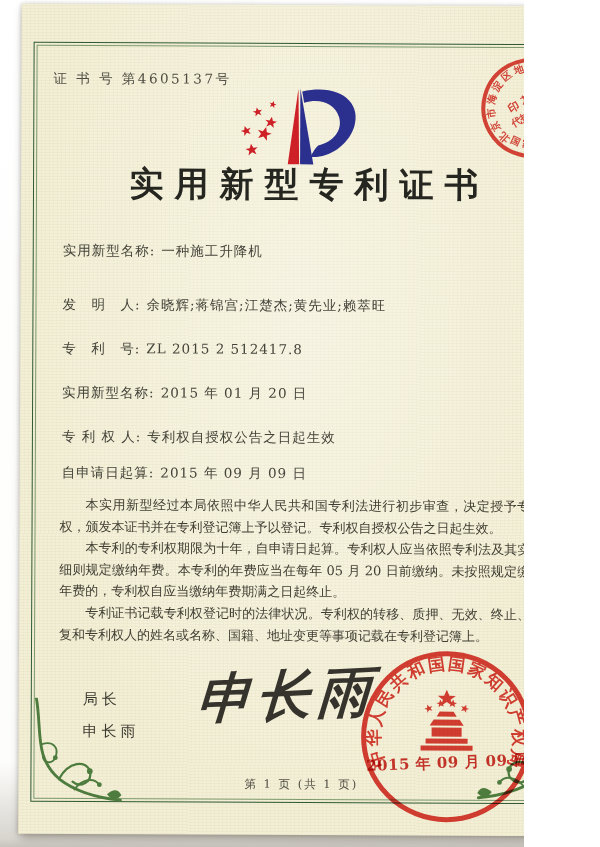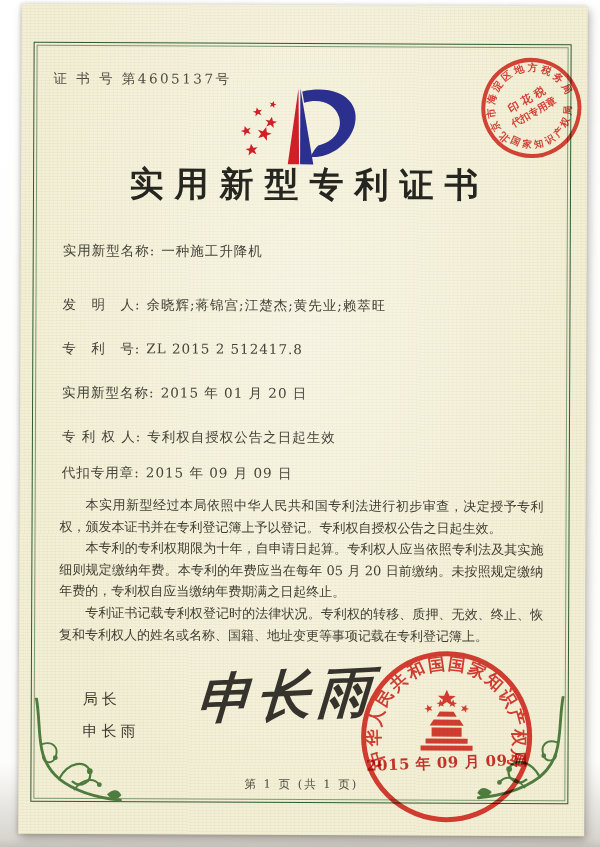--- a/index.html
+++ b/index.html
@@ -1,16 +1,16 @@
 <!DOCTYPE html>
 <html><head>
 <meta charset="utf-8">
 <style>
   html,body{margin:0;padding:0;}
-  .stage{position:relative;width:600px;height:847px;overflow:hidden;
+  .stage{position:relative;width:524px;height:847px;overflow:hidden;
     background:linear-gradient(#ffffff 0%,#fdfdfc 90%,#d8d5cf 99%,#c7c4bd 100%);
     font-family:"DejaVu Serif","Liberation Serif",serif;}
   .paper{position:absolute;left:20px;top:5px;width:566px;height:830px;
     transform:rotate(.25deg);
     background:
       radial-gradient(ellipse at 50% 38%, rgba(255,255,255,.35), transparent 72%),
       repeating-linear-gradient(0deg, rgba(167,158,92,.07) 0 1px, transparent 1px 3px),
       repeating-linear-gradient(90deg, rgba(167,158,92,.05) 0 1px, transparent 1px 4px),
       #f3efd6;
     box-shadow:2px 4px 10px rgba(60,55,40,.38), -1px 0 4px rgba(60,55,40,.18);}
@@ -88,21 +88,21 @@
     <div class="field f2">
       <span>专　利　号:</span><span class="val">ZL 2015 2 512417.8</span>
     </div>
     <div class="field f3">
       <span>实用新型名称:</span><span class="val">2015 年 01 月 20 日</span>
     </div>
     <div class="field f4">
       <span>专 利 权 人:</span><span class="val">专利权自授权公告之日起生效</span>
     </div>
     <div class="field f5">
-      <span>代扣专用章:</span><span class="val">2015 年 09 月 09 日</span>
+      <span>自申请日起算:</span><span class="val">2015 年 09 月 09 日</span>
     </div>
 
     <div class="body-block">
       <p>本实用新型经过本局依照中华人民共和国专利法进行初步审查，决定授予专利权，颁发本证书并在专利登记簿上予以登记。专利权自授权公告之日起生效。</p>
       <p>本专利的专利权期限为十年，自申请日起算。专利权人应当依照专利法及其实施细则规定缴纳年费。本专利的年费应当在每年 05 月 20 日前缴纳。未按照规定缴纳年费的，专利权自应当缴纳年费期满之日起终止。</p>
       <p>专利证书记载专利权登记时的法律状况。专利权的转移、质押、无效、终止、恢复和专利权人的姓名或名称、国籍、地址变更等事项记载在专利登记簿上。</p>
     </div>
 
     <div class="signer s-title">局长</div>
     <div class="signer s-name">申长雨</div>

